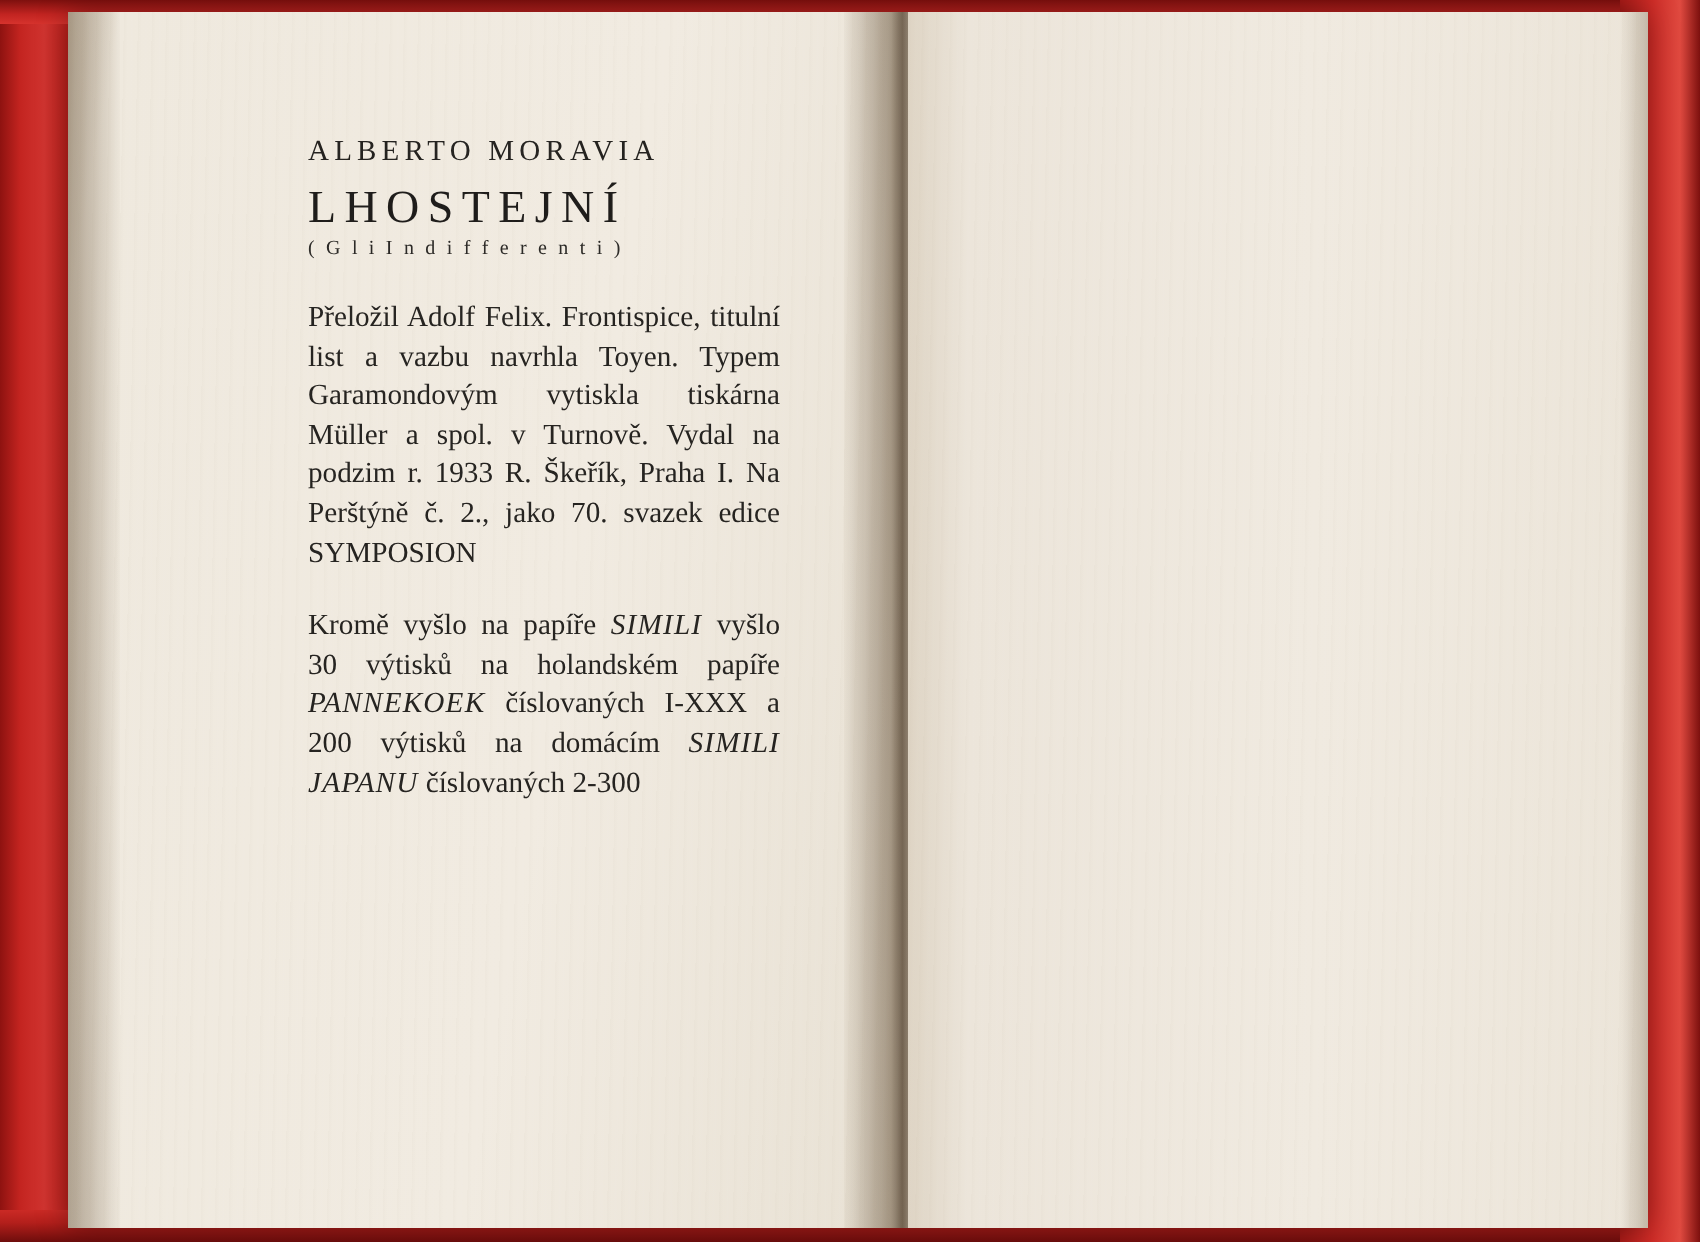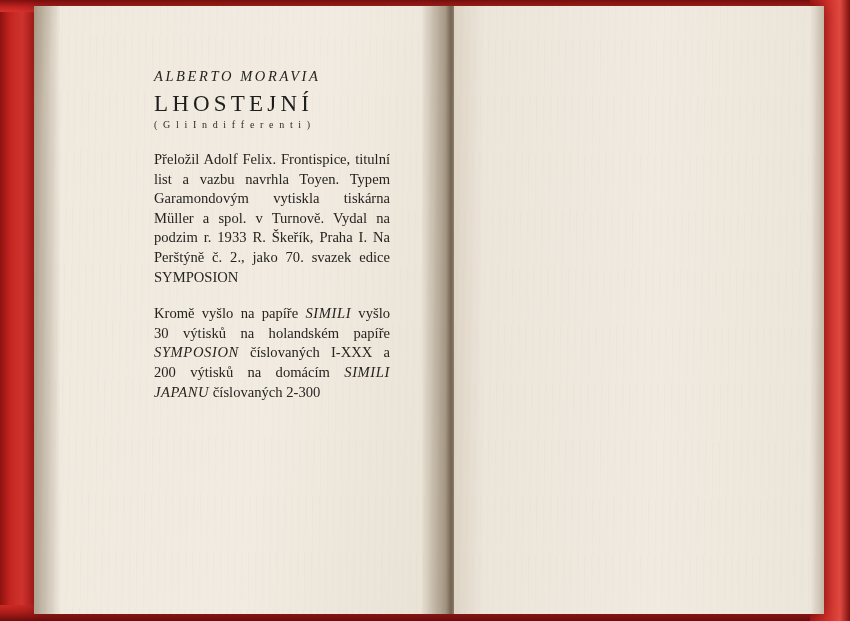--- a/index.html
+++ b/index.html
@@ -109,21 +109,20 @@
     left: 120px;
     top: 62px;
     width: 236px;
     color: #20201d;
   }
   .author {
     font-size: 14.5px;
     letter-spacing: 2.6px;
     margin: 0 0 6px 0;
     color: #23211e;
-    font-style: italic;
   }
   .title {
     font-size: 23px;
     letter-spacing: 4.2px;
     margin: 0 0 2px 0;
     color: #1d1b19;
   }
   .subtitle {
     font-size: 10px;
     letter-spacing: 1.6px;
@@ -157,21 +156,21 @@
   <div class="paper">
 
     <div class="page-left">
       <div class="text-block">
         <div class="author">ALBERTO MORAVIA</div>
         <div class="title">LHOSTEJNÍ</div>
         <div class="subtitle">( G l i   I n d i f f e r e n t i )</div>
 
         <p class="para">Přeložil Adolf Felix. Frontispice, titulní list a vazbu navrhla Toyen. Typem Garamondovým vytiskla tiskárna Müller a spol. v Turnově. Vydal na podzim r. 1933 R. Škeřík, Praha I. Na Perštýně č. 2., jako 70. svazek edice SYMPOSION</p>
 
-        <p class="para"><span>Kromě vyšlo na papíře </span><em class="sc">SIMILI</em><span> vyšlo 30 výtisků na holandském papíře </span><em class="sc">SYMPOSION</em><span> číslovaných I-XXX a 200 výtisků na domácím </span><em class="sc">SIMILI JAPANU</em><span> číslovaných 2-300</span></p>
+        <p class="para"><span>Kromě vyšlo na papíře </span><em class="sc">SIMILI</em><span> vyšlo 30 výtisků na holandském papíře </span><em class="sc">PANNEKOEK</em><span> číslovaných I-XXX a 200 výtisků na domácím </span><em class="sc">SIMILI JAPANU</em><span> číslovaných 2-300</span></p>
       </div>
     </div>
 
     <div class="gutter"></div>
 
     <div class="page-right"></div>
 
     <div class="grain"></div>
   </div>
 

